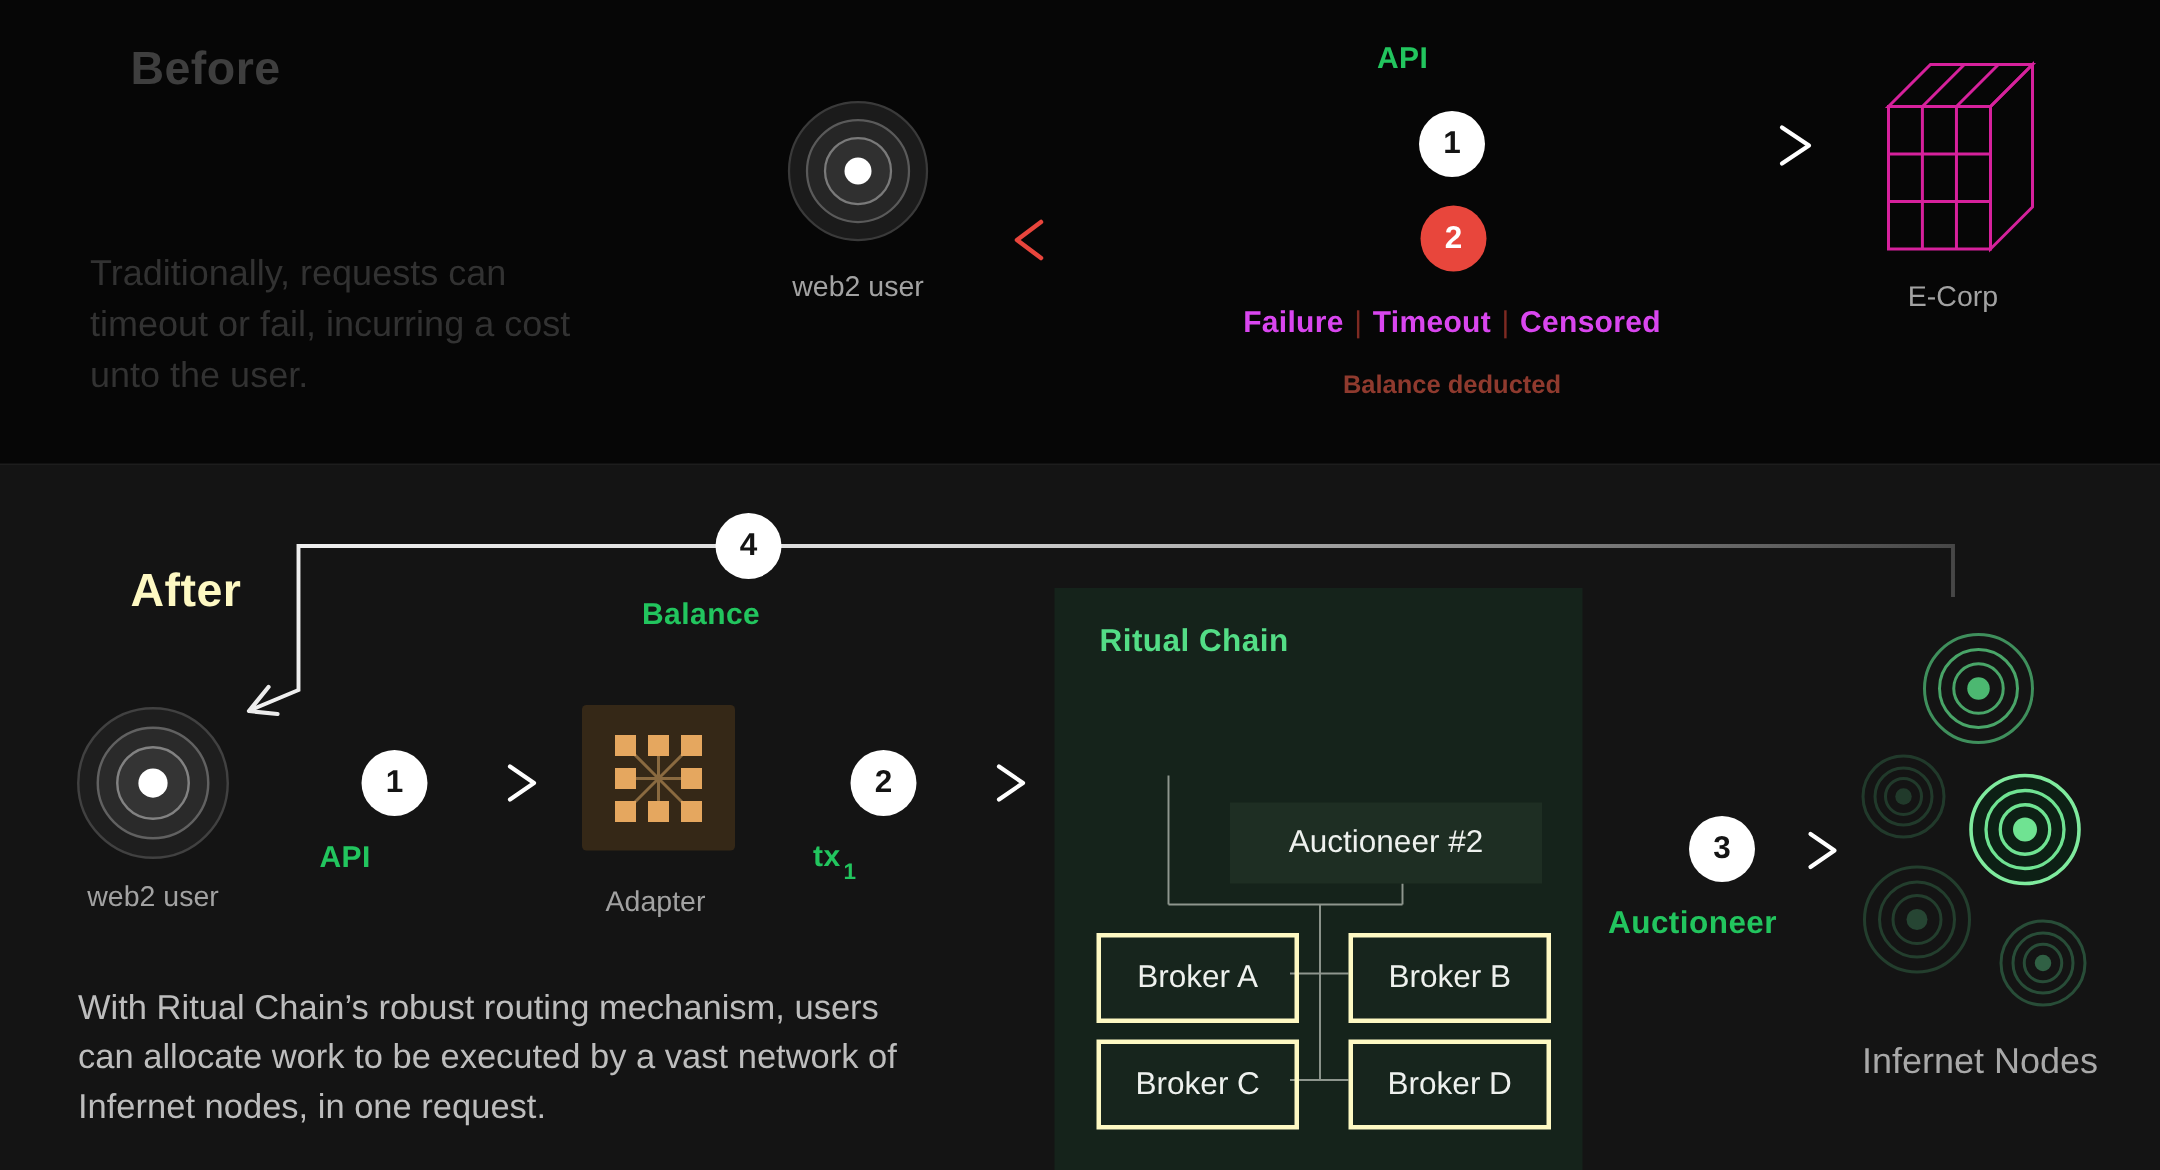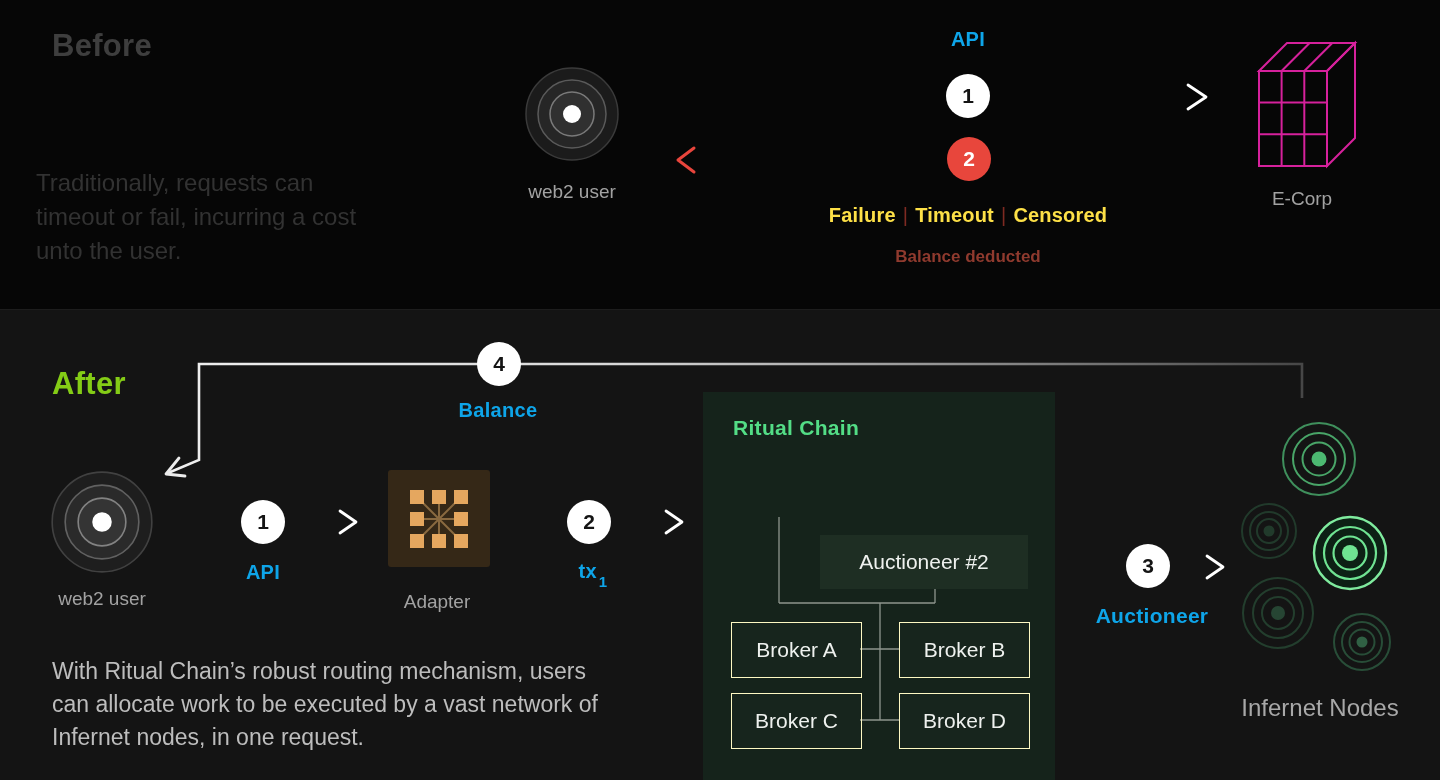--- a/index.html
+++ b/index.html
@@ -7,51 +7,51 @@
     position:relative;width:1440px;height:780px;overflow:hidden;
     background:#141414;
     font-family:"Liberation Sans","DejaVu Sans",sans-serif;
     -webkit-font-smoothing:antialiased;
   }
   .abs{position:absolute;}
   
   .section-before{left:0;top:0;width:1440px;height:309px;background:#060606;border-bottom:1px solid #1d1d1d;}
   .section-after{left:0;top:310px;width:1440px;height:470px;background:#141414;}
   
-  .title{font-size:31px;font-weight:700;letter-spacing:.3px;}
+  .title{font-size:31px;font-weight:700;letter-spacing:.3px;margin-left:35px;}
   .title-before{left:52px;top:28px;color:#3e3e3e;}
-  .title-after{left:52px;top:366px;color:#84cc16;}
+  .title-after{left:52px;top:376px;color:#fef9c3;}
   .para{font-size:24px;line-height:34px;font-weight:400;}
-  .para-before{left:36px;top:166px;width:330px;color:#323232;}
+  .para-before{left:60px;top:166px;width:330px;color:#323232;}
   .para-after{left:52px;top:655px;width:560px;color:#bdbdbd;font-size:23px;line-height:33px;}
   
   .lbl{color:#a2a2a2;font-size:19px;text-align:center;}
-  .step-lbl{color:#0ea5e9;font-size:20px;font-weight:600;text-align:center;letter-spacing:.3px;}
+  .step-lbl{color:#22c55e;font-size:20px;font-weight:600;text-align:left;letter-spacing:.3px;}
   
   .badge{
     width:44px;height:44px;border-radius:50%;background:#ffffff;color:#141414;
     display:flex;align-items:center;justify-content:center;
     font-size:21px;font-weight:700;z-index:5;
   }
   .badge.red{color:#ffffff;}
   
   .user-icon svg{display:block;}
   
   .failure-line{left:768px;top:204px;width:400px;text-align:center;font-size:20px;font-weight:700;letter-spacing:.2px;}
-  .failure-line .item{color:#fde047;}
+  .failure-line .item{color:#d946ef;}
   .failure-line .sep{color:#7e2a22;font-weight:400;padding:0 7px;}
   .balance-line{left:818px;top:247px;width:300px;text-align:center;font-size:17px;font-weight:700;color:#8f3a2e;}
   
   .ritual-panel{left:703px;top:392px;width:352px;height:388px;background:#15231b;}
   .ritual-title{left:30px;top:24px;font-size:21px;font-weight:600;color:#53dd86;letter-spacing:.3px;}
   .node-box{display:flex;align-items:center;justify-content:center;color:#eef1ee;font-size:21px;font-weight:500;}
   .auctioneer{background:#1e2e23;}
   .auctioneer1{left:30px;top:70px;width:208px;height:55px;}
   .auctioneer2{left:117px;top:143px;width:208px;height:54px;}
-  .broker{border:1px solid #fef9c3;background:rgba(255,255,255,0.01);}
+  .broker{border:3px solid #fef9c3;background:rgba(255,255,255,0.01);}
   .brokerA{left:28px;top:230px;width:129px;height:54px;}
   .brokerB{left:196px;top:230px;width:129px;height:54px;}
   .brokerC{left:28px;top:301px;width:129px;height:54px;}
   .brokerD{left:196px;top:301px;width:129px;height:54px;}
   .assignment-lbl{left:1072px;top:604px;width:160px;font-size:21px;}
   .infernet-lbl{left:1220px;top:694px;width:200px;font-size:24px;color:#a8a8a8;text-align:center;}
   .adapter-box{left:388px;top:470px;width:102px;height:97px;background:#352817;border-radius:3px;
     display:flex;align-items:center;justify-content:center;}
   sub.txsub{font-size:15px;position:relative;top:4px;left:2px;}
 </style>

